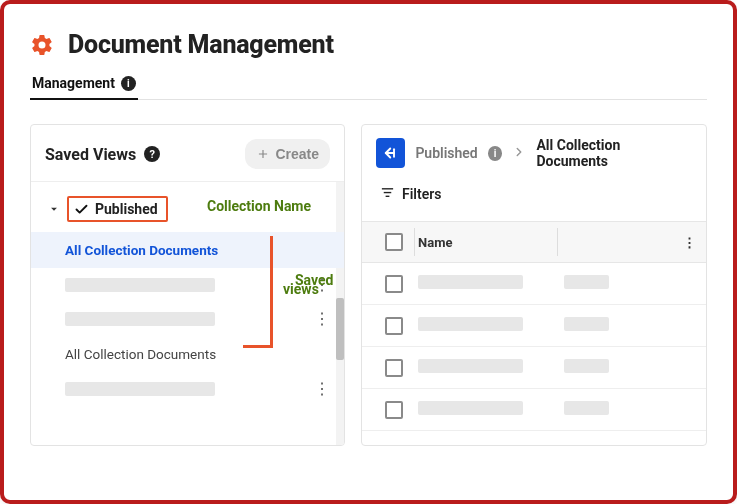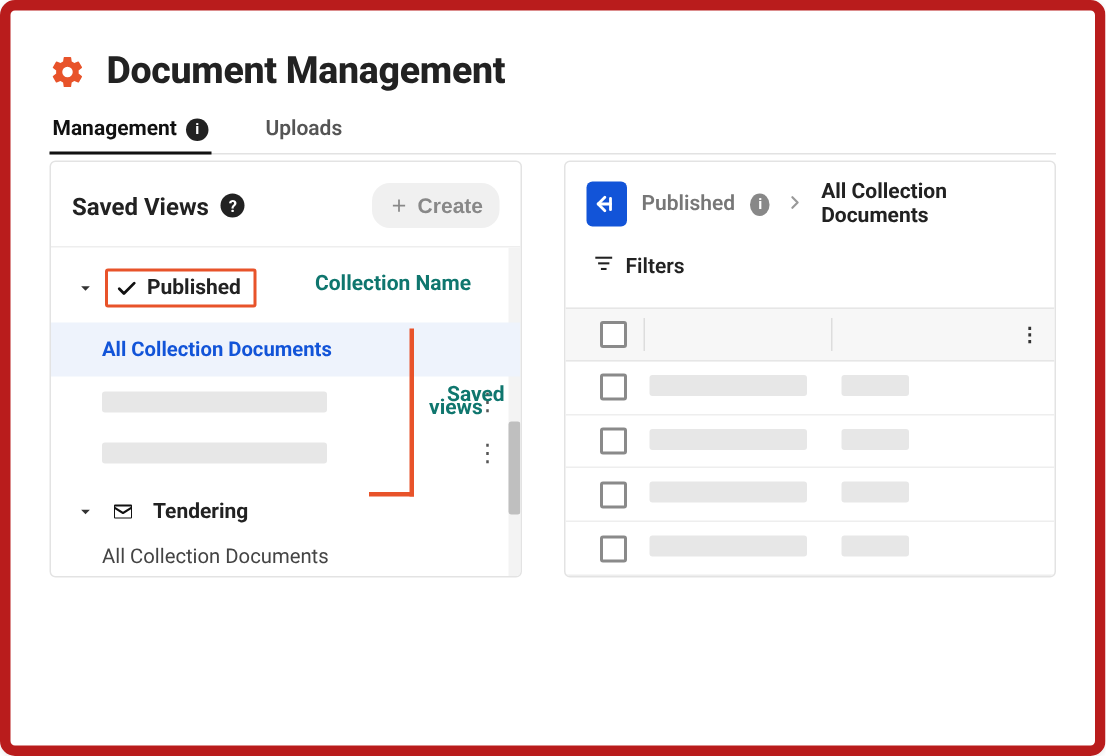--- a/index.html
+++ b/index.html
@@ -8,21 +8,21 @@
     font-family: -apple-system, BlinkMacSystemFont, "Segoe UI", Roboto, Arial, sans-serif;
     background: #fff;
     color: #222;
     width: 737px;
     height: 504px;
     overflow: hidden;
   }
   .frame {
     width: 737px;
     height: 504px;
-    border: 7px solid #b91c1c;
+    border: 4px solid #b91c1c;
     border-radius: 10px;
     box-shadow: 0 1px 4px rgba(0,0,0,0.08);
     padding: 26px 26px 0 26px;
     position: relative;
     overflow: hidden;
   }
   .header {
     display: flex;
     align-items: center;
     gap: 14px;
@@ -72,23 +72,23 @@
     font-size: 10px;
     font-weight: 700;
     display: inline-flex;
     align-items: center;
     justify-content: center;
   }
   .info-badge.muted { background: #888; }
 
   .panels {
     display: flex;
-    margin-top: 4px;
-    gap: 28px;
-    height: 278px;
+    margin-top: 24px;
+    gap: 16px;
+    height: 322px;
   }
   .panel {
     border: 1px solid #e3e3e3;
     border-radius: 4px;
     background: #fff;
     display: flex;
     flex-direction: column;
     overflow: hidden;
   }
   .panel.left { width: 315px; flex: 0 0 315px; }
@@ -174,21 +174,21 @@
   .pub-box {
     border: 2.5px solid #e8532a;
     border-radius: 2px;
     display: inline-flex;
     align-items: center;
     gap: 6px;
     padding: 3px 8px 3px 5px;
   }
 
   .annot {
-    color: #0f766e;
+    color: #4d7c0f;
     font-size: 14px;
     font-weight: 700;
     position: absolute;
   }
 
   .view-item {
     display: flex;
     align-items: center;
     padding: 10px 20px 10px 34px;
     font-size: 13.5px;
@@ -333,23 +333,20 @@
           <path d="M19.4 13a7.8 7.8 0 0 0 .07-1 7.8 7.8 0 0 0-.07-1l2.11-1.65a.5.5 0 0 0 .12-.64l-2-3.46a.5.5 0 0 0-.6-.22l-2.49 1a7.3 7.3 0 0 0-1.73-1l-.38-2.65A.5.5 0 0 0 13.93 2h-4a.5.5 0 0 0-.49.42L9.06 5.07a7.3 7.3 0 0 0-1.73 1l-2.49-1a.5.5 0 0 0-.6.22l-2 3.46a.5.5 0 0 0 .12.64L4.47 11a7.8 7.8 0 0 0 0 2l-2.11 1.65a.5.5 0 0 0-.12.64l2 3.46a.5.5 0 0 0 .6.22l2.49-1a7.3 7.3 0 0 0 1.73 1l.38 2.65a.5.5 0 0 0 .49.42h4a.5.5 0 0 0 .49-.42l.38-2.65a7.3 7.3 0 0 0 1.73-1l2.49 1a.5.5 0 0 0 .6-.22l2-3.46a.5.5 0 0 0-.12-.64ZM12 15.5A3.5 3.5 0 1 1 15.5 12 3.5 3.5 0 0 1 12 15.5Z"></path>
         </svg>
     </span>
     <span class="page-title">Document Management</span>
   </div>
 
   <div class="tabs">
     <div class="tab active">
       <span>Management</span>
       <span class="info-badge">i</span>
-    </div>
-    <div class="tab">
-      <span>Uploads</span>
     </div>
   </div>
 
   <div class="panels">
 
     <div class="panel left">
       <div class="panel-header">
         <span class="panel-title">
           <span>Saved Views</span>
           <span class="help-badge">?</span>
@@ -396,33 +393,20 @@
           <div class="view-item">
             <span class="skel" style="width:150px"></span>
             <span class="dots">⋮</span>
           </div>
 
           <div class="bracket" style="left:212px; top:4px; width:30px; height:112px;"></div>
           <span class="annot" style="left:264px; top:40px;">Saved</span>
           <span class="annot" style="left:252px; top:49px;">views</span>
         </div>
 
-        <div class="collection-row" style="margin-top:10px; padding-left:16px;">
-          <span class="chev">
-            <svg width="14" height="14" viewBox="0 0 24 24" fill="#333">
-                <path d="M7 10l5 5 5-5z"></path>
-              </svg>
-          </span>
-          <span class="coll-icon" style="margin-left:4px;">
-            <svg width="16" height="16" viewBox="0 0 24 24" fill="#111">
-                <path d="M4 5h16a1 1 0 0 1 1 1v12a1 1 0 0 1-1 1H4a1 1 0 0 1-1-1V6a1 1 0 0 1 1-1Zm0 2v.3l8 5 8-5V7H4Zm16 2.7-7.5 4.7a1 1 0 0 1-1 0L4 9.7V18h16Z"></path>
-              </svg>
-          </span>
-          <span style="margin-left:6px;">Tendering</span>
-        </div>
         <div class="view-item" style="color:#444;">
           <span>All Collection Documents</span>
         </div>
         <div class="view-item">
           <span class="skel" style="width:150px"></span>
           <span class="dots">⋮</span>
         </div>
       </div>
     </div>
 
@@ -455,20 +439,21 @@
               </svg>
           </span>
           <span>Filters</span>
         </div>
       </div>
 
       <div class="table-head">
         <div class="th-check">
             <div class="chk"></div>
           </div>
+        <div class="th-name">Name</div>
         <span style="position:absolute; right:10px;">⋮</span>
         <div class="col-sep" style="left:52px"></div>
         <div class="col-sep" style="right:148px"></div>
       </div>
 
       <div class="row">
         <div class="th-check">
             <div class="chk"></div>
           </div>
         <div class="th-name"><span class="skel" style="width:105px;display:inline-block"></span></div>

